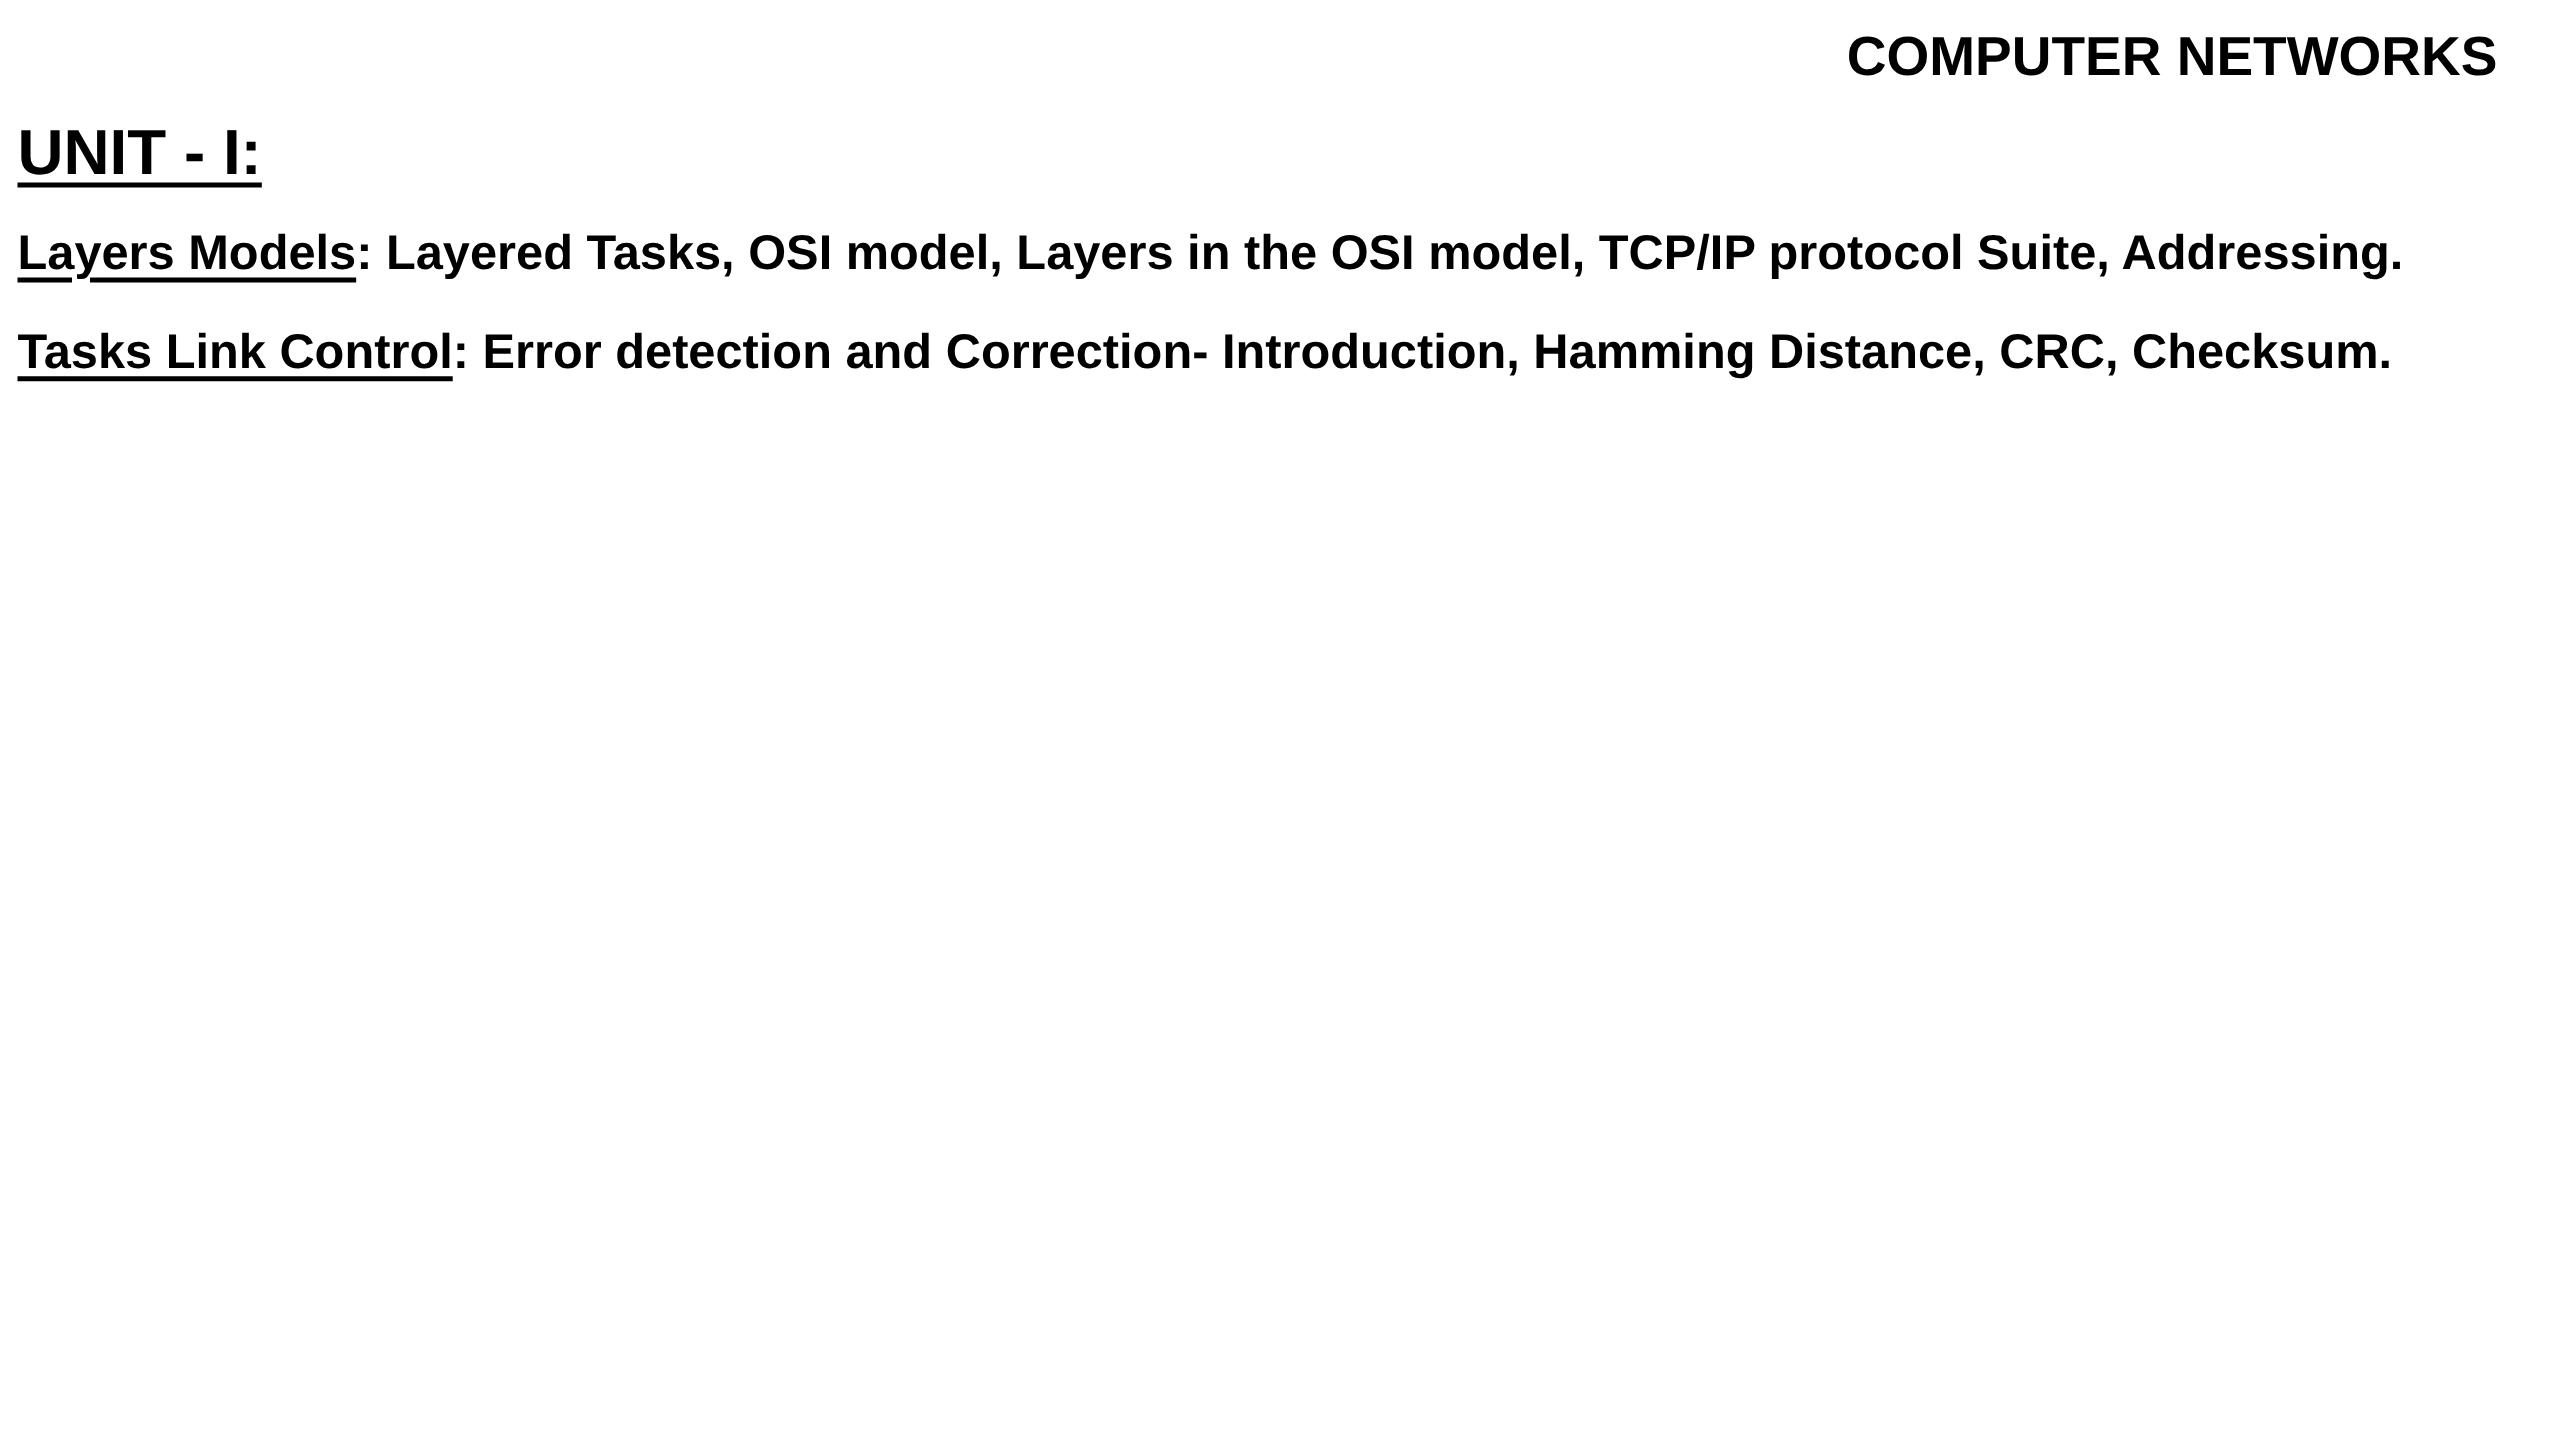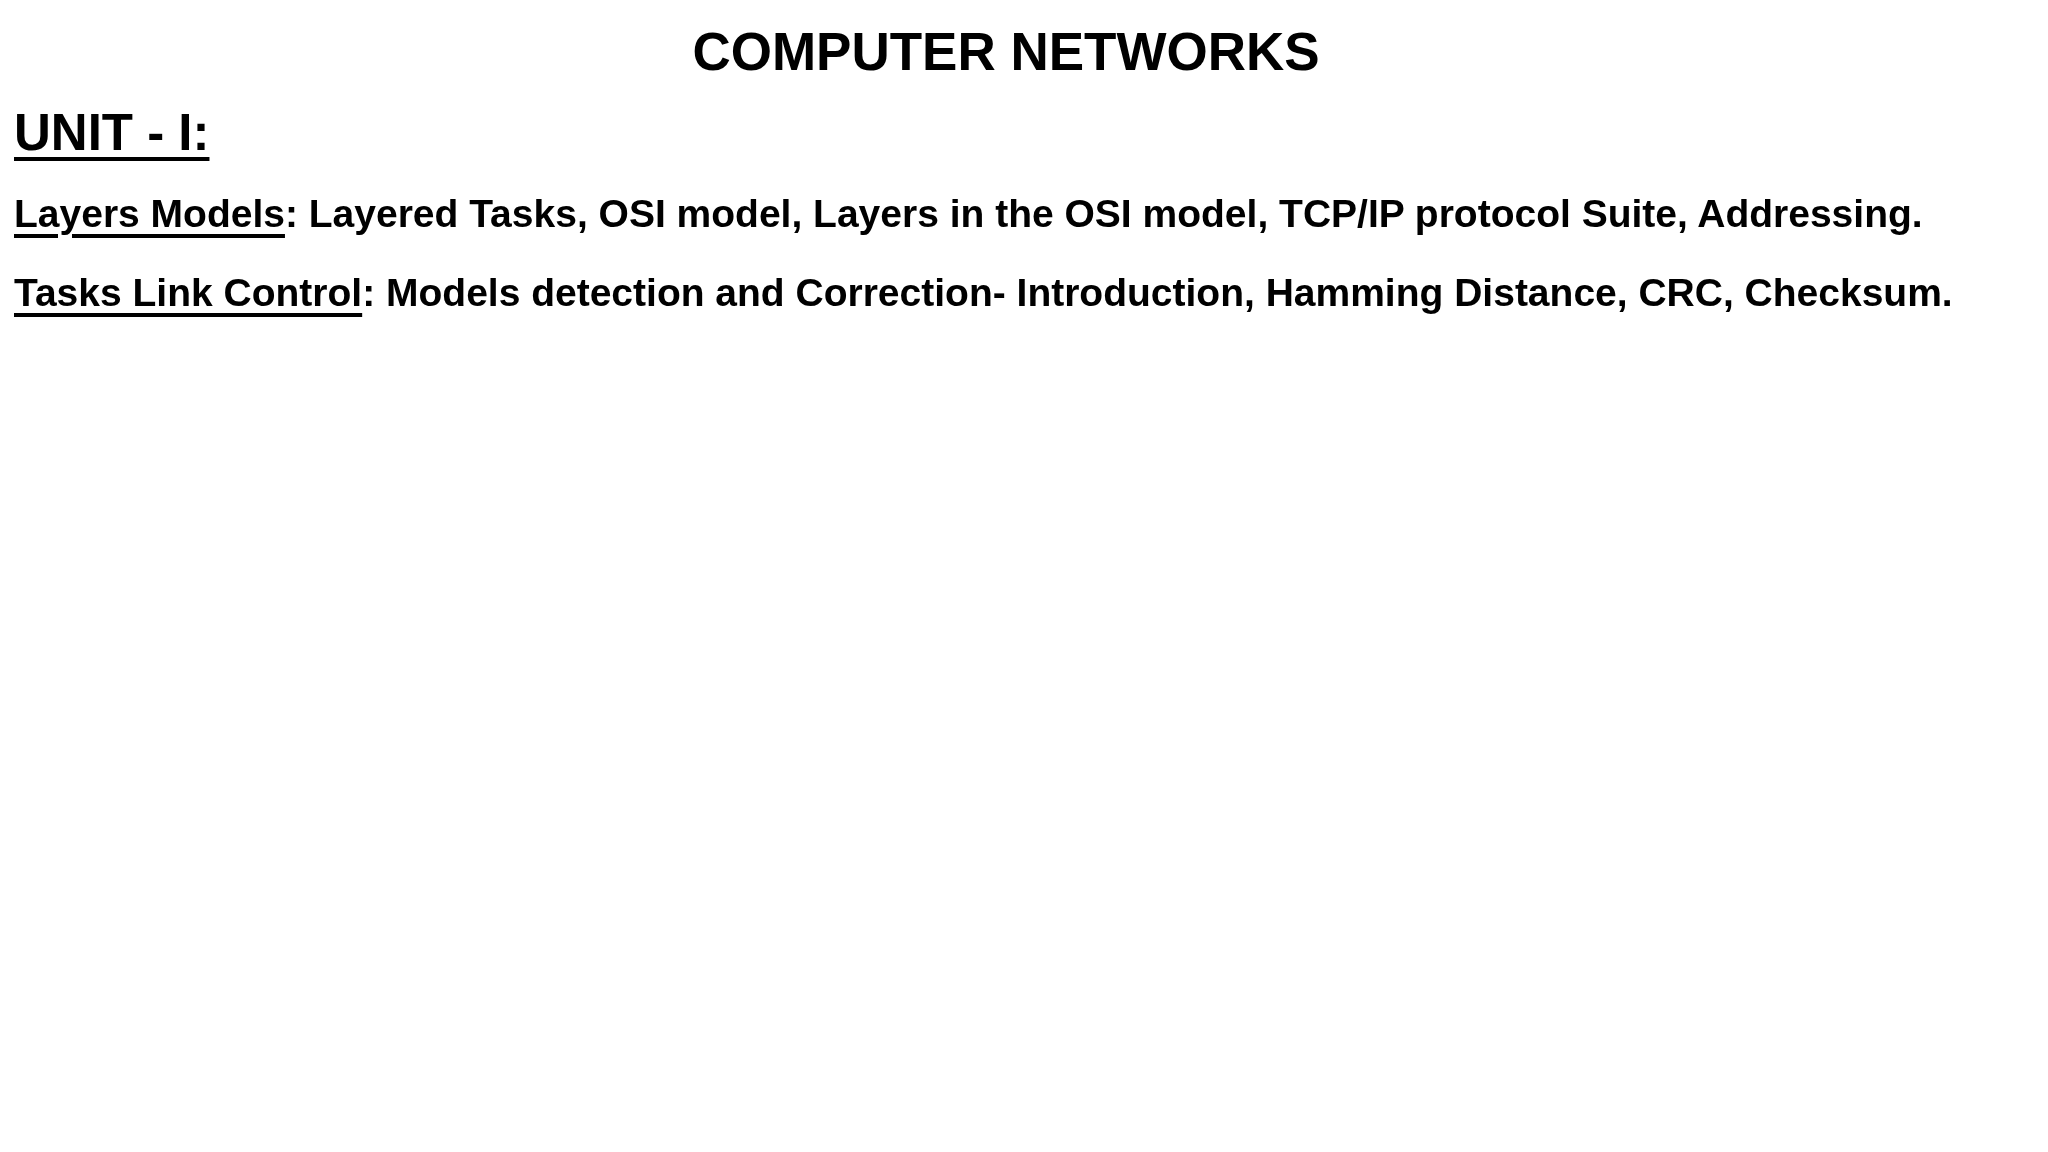--- a/index.html
+++ b/index.html
@@ -13,23 +13,23 @@
     height: 1152px;
     background: #ffffff;
     color: #000000;
     font-family: "Liberation Sans", sans-serif;
     font-weight: 700;
     box-sizing: border-box;
     padding: 14px 50px 0 14px;
     overflow: hidden;
   }
   .title {
-    font-size: 53px;
+    font-size: 44px;
     line-height: 1.2;
-    text-align: center;
+    text-align: right;
     margin: 6px 0 0 0;
     font-weight: 700;
   }
   .unit {
     font-size: 51px;
     line-height: 1.3;
     margin: 16px 0 0 0;
     font-weight: 700;
   }
   .para {
@@ -50,15 +50,15 @@
 <body>
 
 <div class="slide">
 
   <h1 class="title">COMPUTER NETWORKS</h1>
 
   <h2 class="unit"><span class="u">UNIT - I:</span></h2>
 
   <p class="para para-1"><span class="u">Layers Models</span><span>: Layered Tasks, OSI model, Layers in the OSI model, TCP/IP protocol Suite, Addressing.</span></p>
 
-  <p class="para para-2"><span class="u">Tasks Link Control</span><span>: Models detection and Correction- Introduction, Hamming Distance, CRC, Checksum.</span></p>
+  <p class="para para-2"><span class="u">Tasks Link Control</span><span>: Error detection and Correction- Introduction, Hamming Distance, CRC, Checksum.</span></p>
 
 </div>
 
 </body></html>

